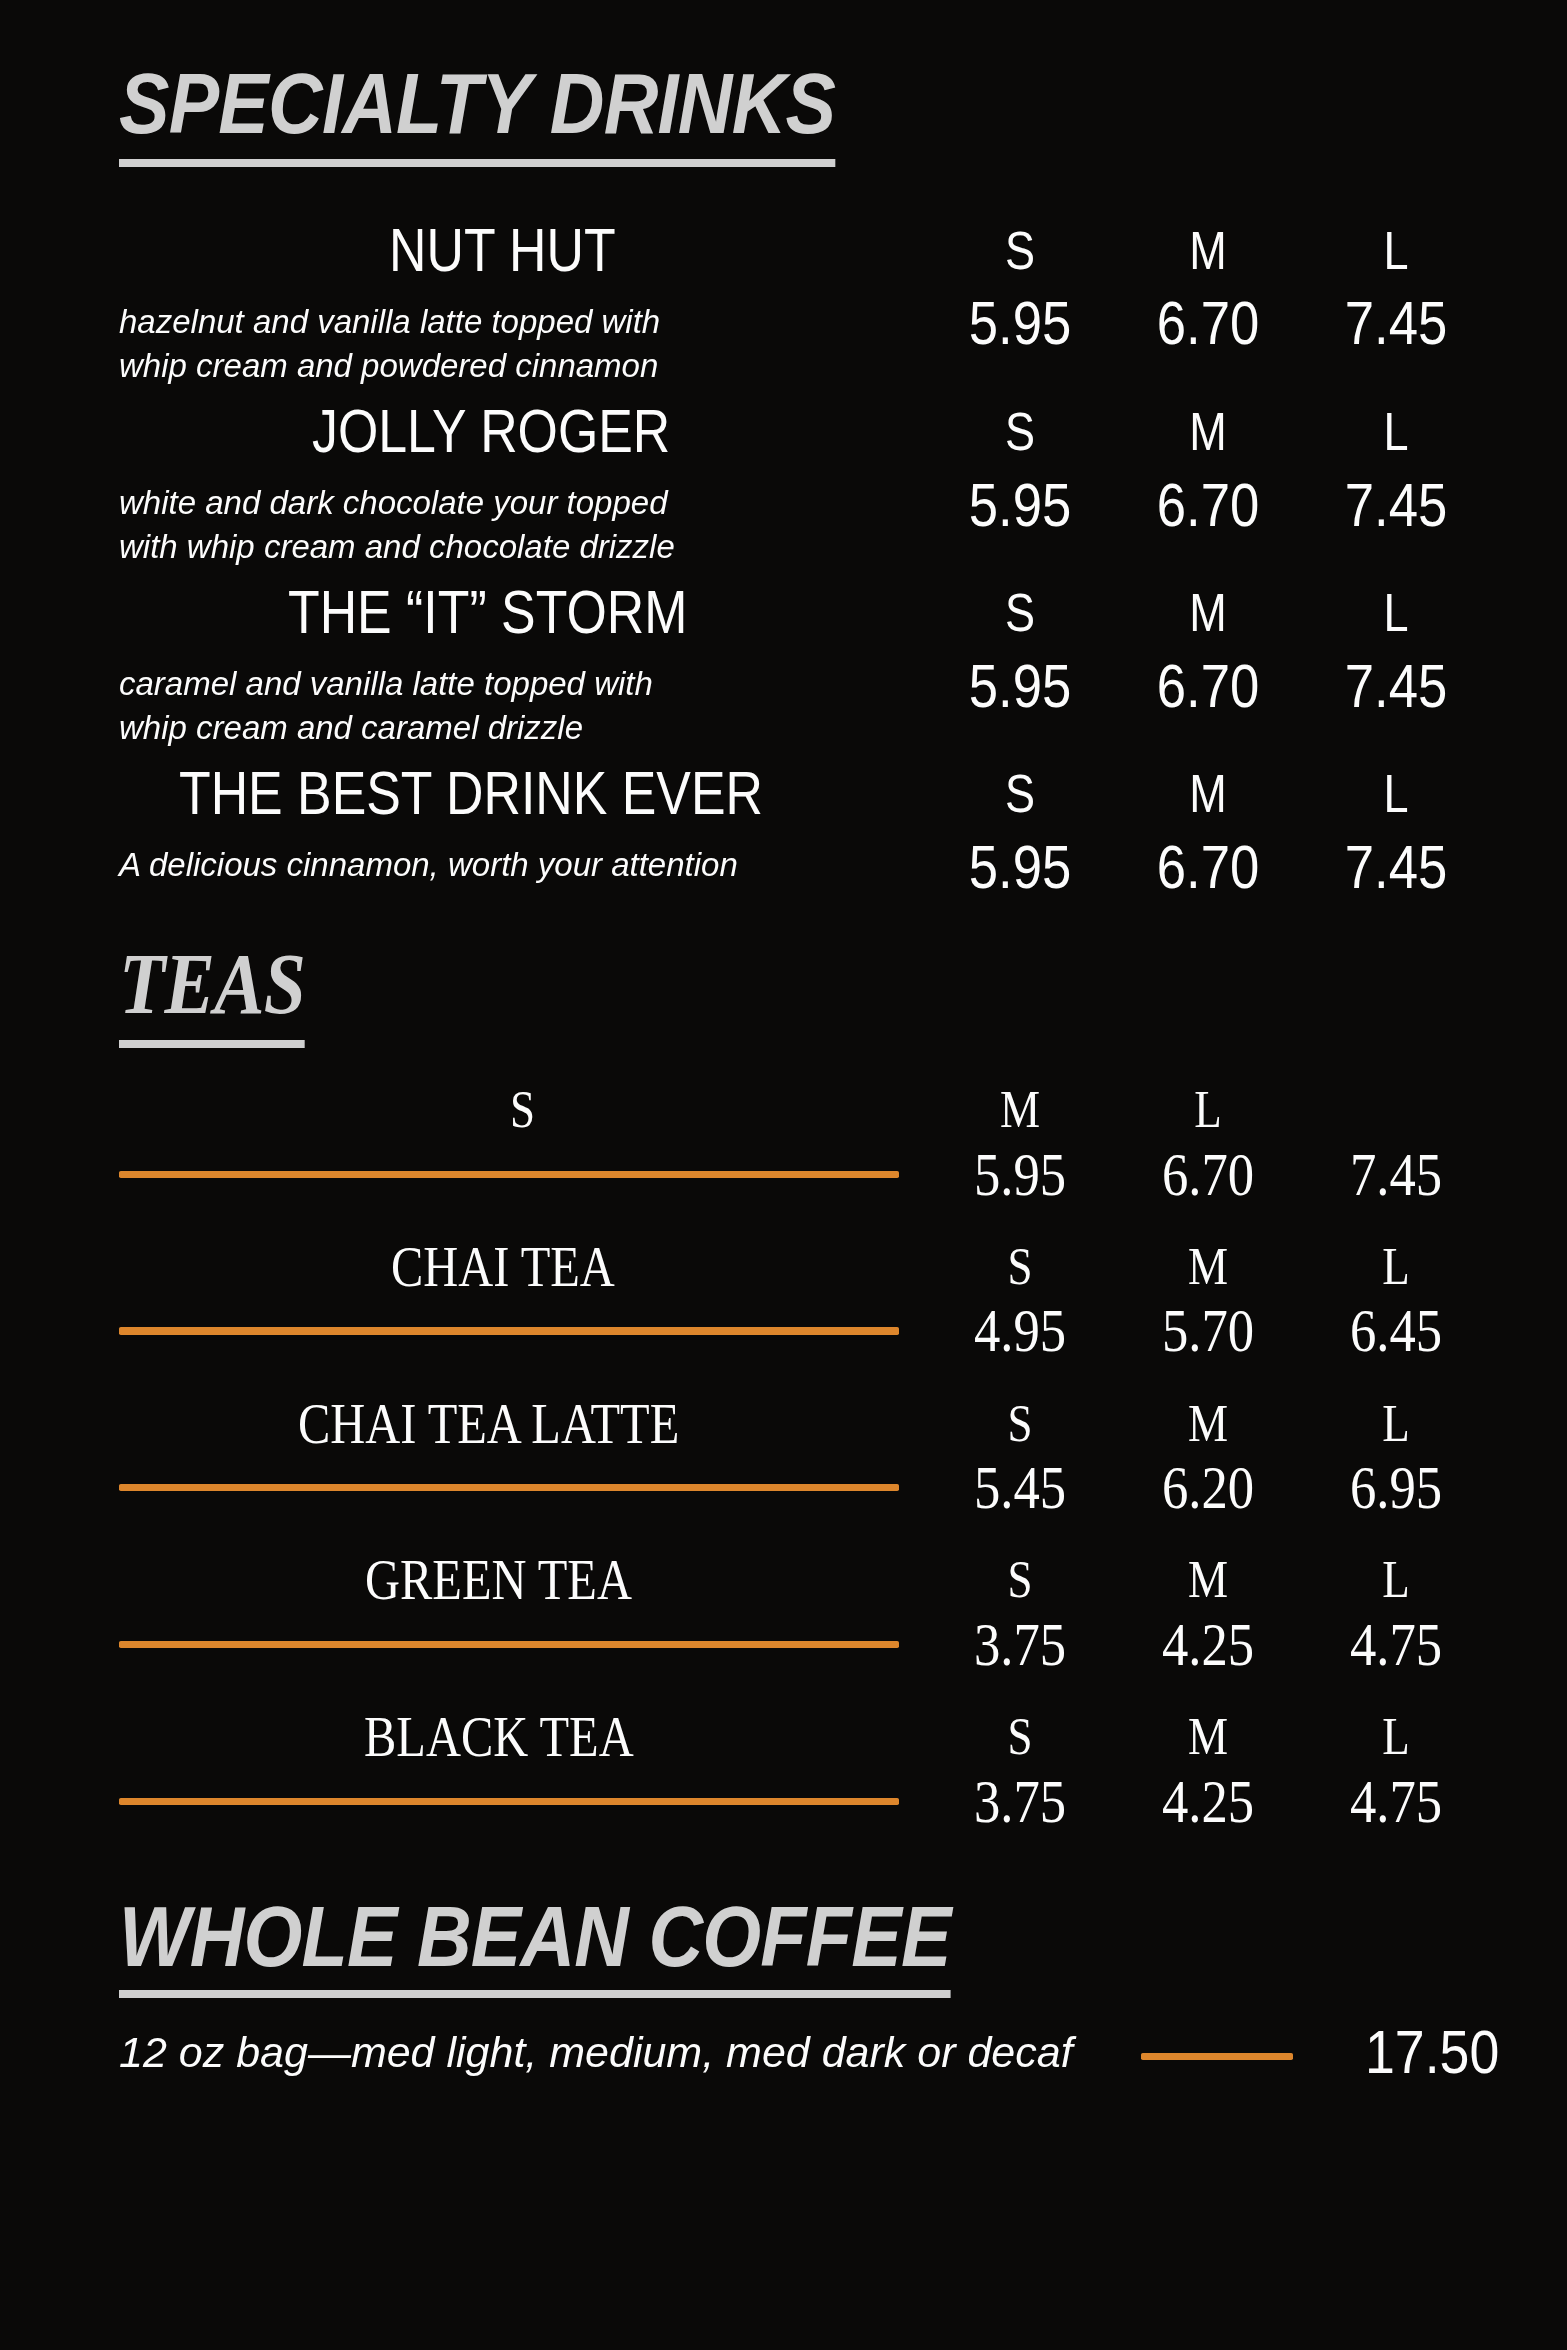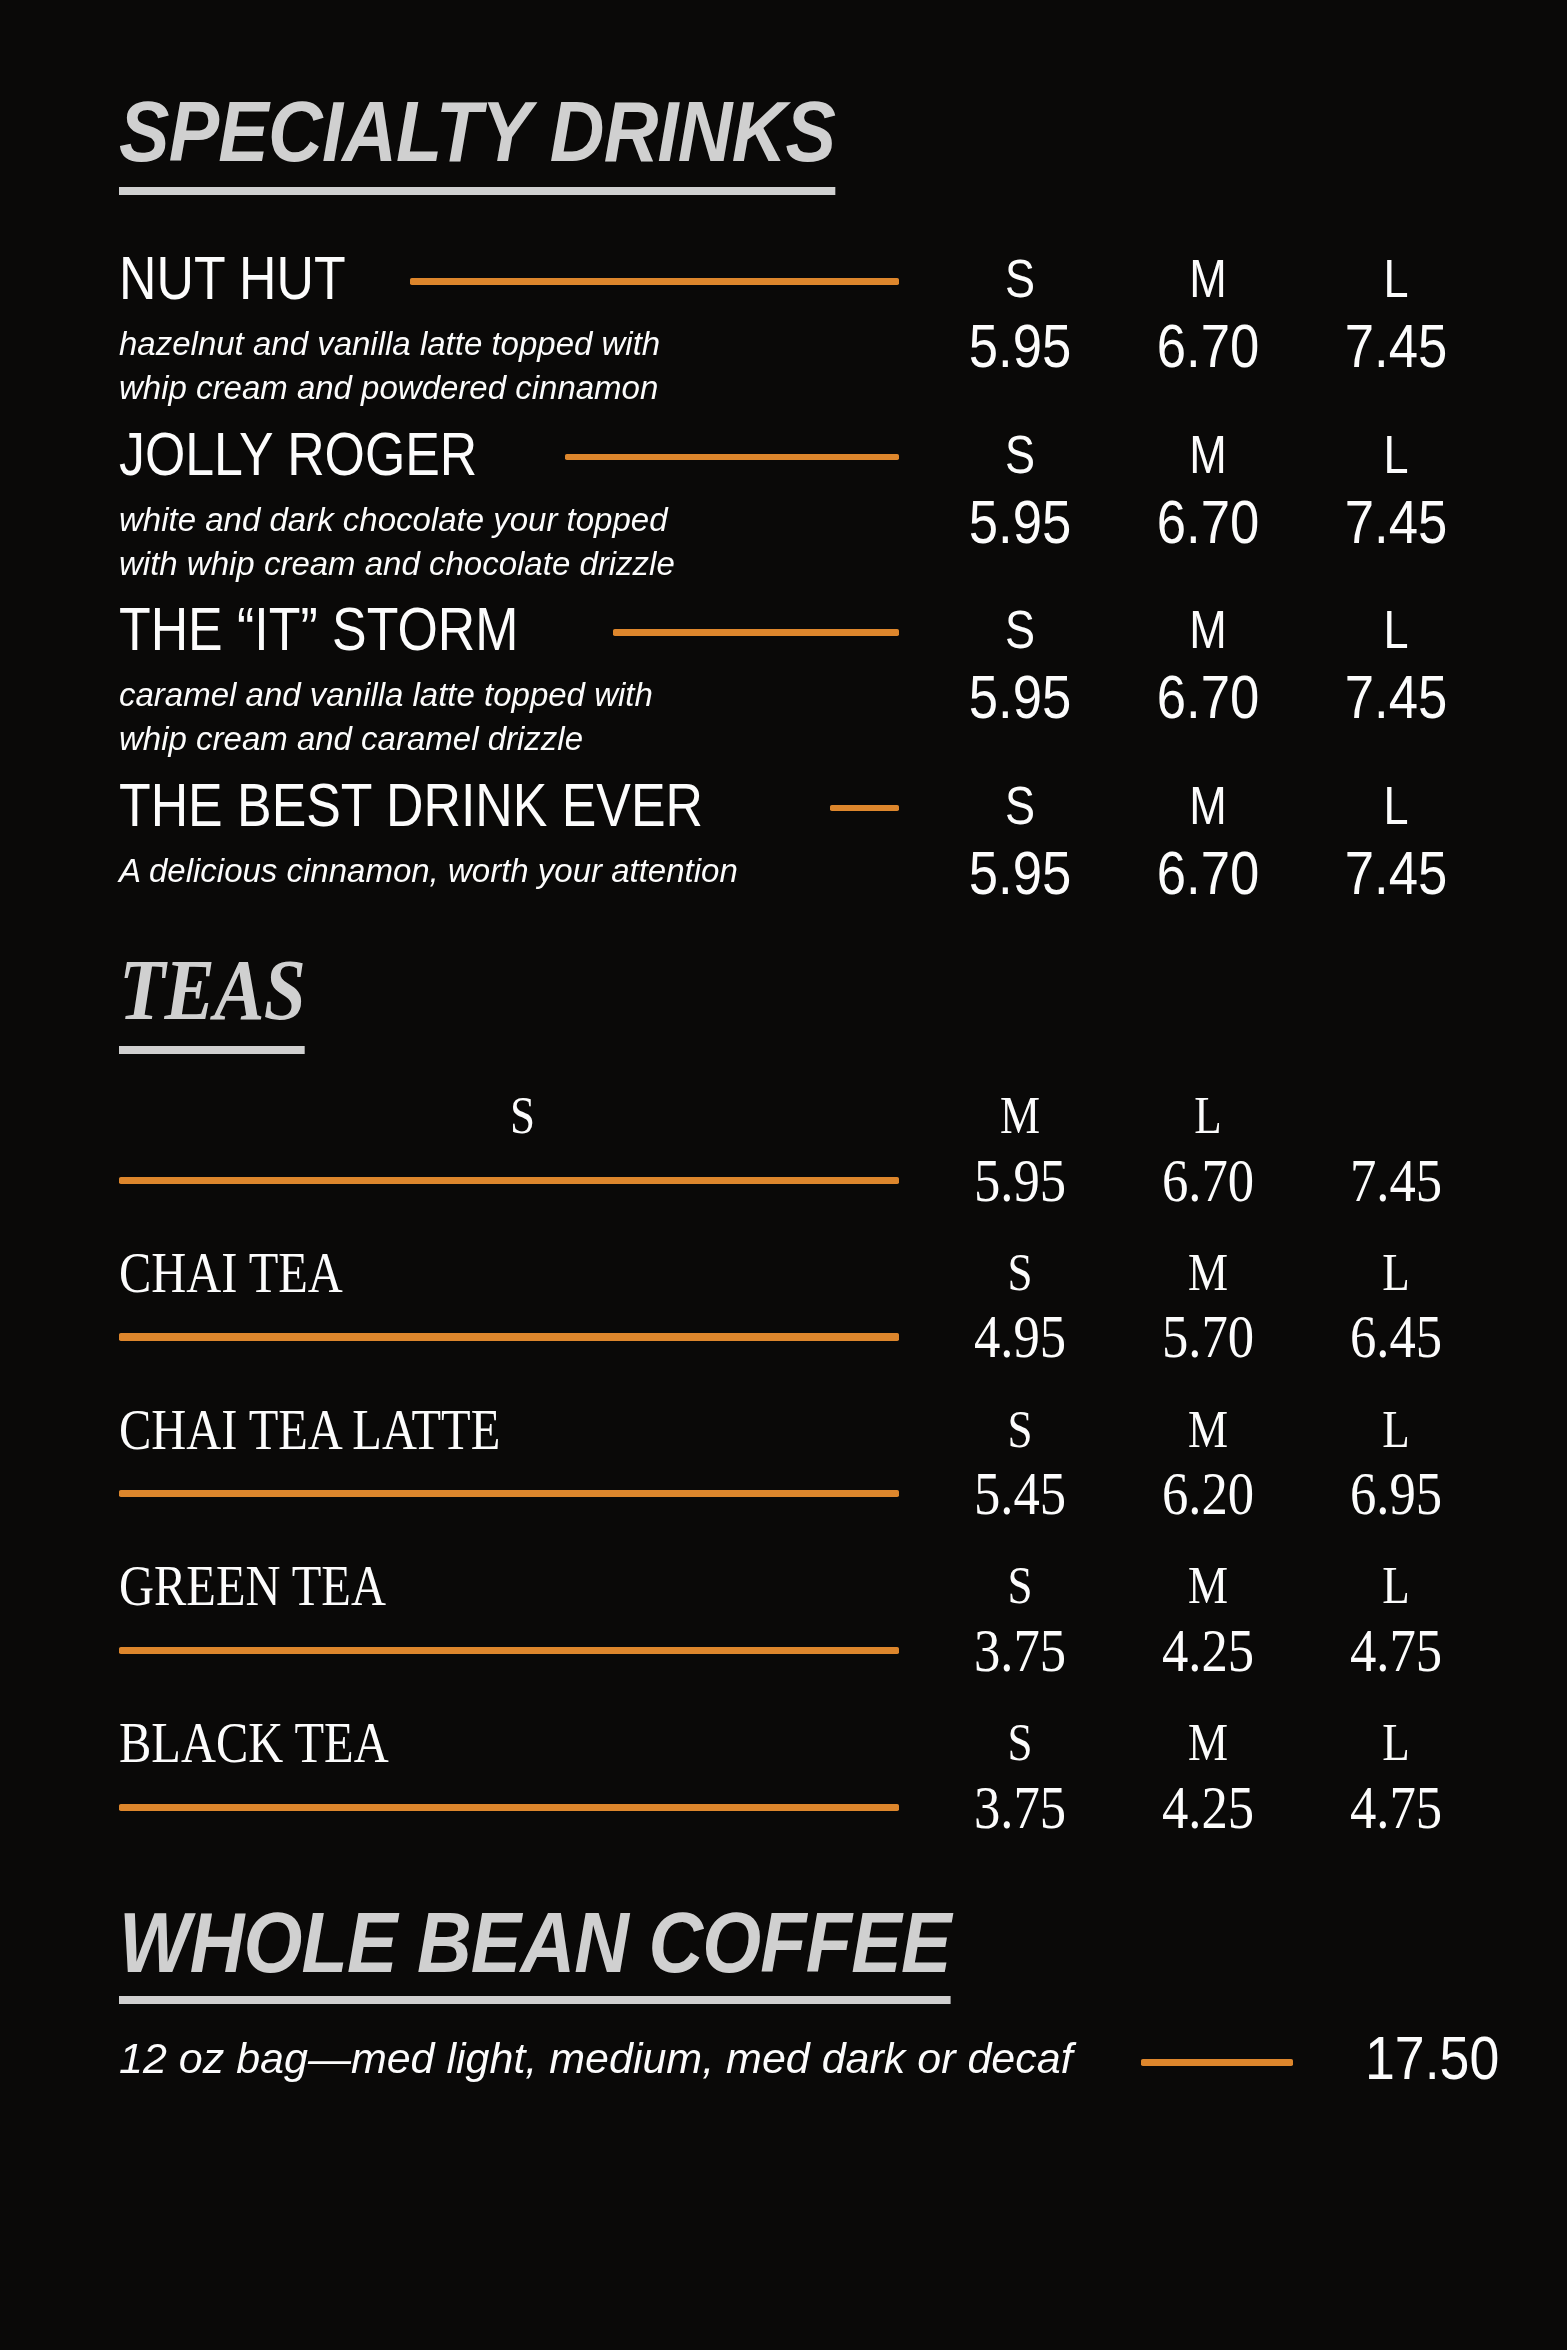--- a/index.html
+++ b/index.html
@@ -2,42 +2,42 @@
 <html style="font-size:14.7px"><head>
 <meta charset="utf-8">
 <style>
   html,body{margin:0;padding:0;background:#000;}
   body{
     width:1568px;height:2351px;overflow:hidden;
     font-family:"Liberation Sans",sans-serif;
     background:var(--bg,#0a0908);
     color:var(--ink,#fcfcfc);
   }
-  .menu{box-sizing:border-box;width:1568px;height:2351px;padding:86px 78px 0 119px;}
+  .menu{box-sizing:border-box;width:1568px;height:2351px;padding:58px 78px 0 119px;}
 
   
   .stitle{
     display:inline-block;margin:0 0 53px 0;
     font-style:italic;font-weight:700;font-size:86px;line-height:1.05;
     color:var(--heading,#d0d0d0);
     border-bottom:8.3px solid var(--heading,#d0d0d0);
     padding-bottom:11px;letter-spacing:-0.9px;
     transform:scaleX(0.88);transform-origin:left center;white-space:nowrap;
   }
   section{display:block;}
 
   
   .sp-item,.tea-item{
     display:grid;grid-template-columns:1fr 188px 188px 188px;
     align-items:start;
   }
   .sp-item{margin-bottom:13.8px;}
   .tea-item{margin-bottom:31px;}
 
-  .name-cell{display:flex;align-items:center;min-width:0;}
+  .name-cell{display:flex;align-items:center;min-width:0;flex-direction:column;}
   .iname{
     font-size:61px;line-height:1.0;font-weight:400;white-space:nowrap;
     transform:scaleX(0.85);transform-origin:left center;letter-spacing:0;
   }
   .tea-item .iname{font-size:57px;}
 
   .leader{
     flex:1;height:6.4px;background:var(--accent,#dd862c);
     margin:5.5px 27.5px 0 24px;border-radius:1.8px;
   }

